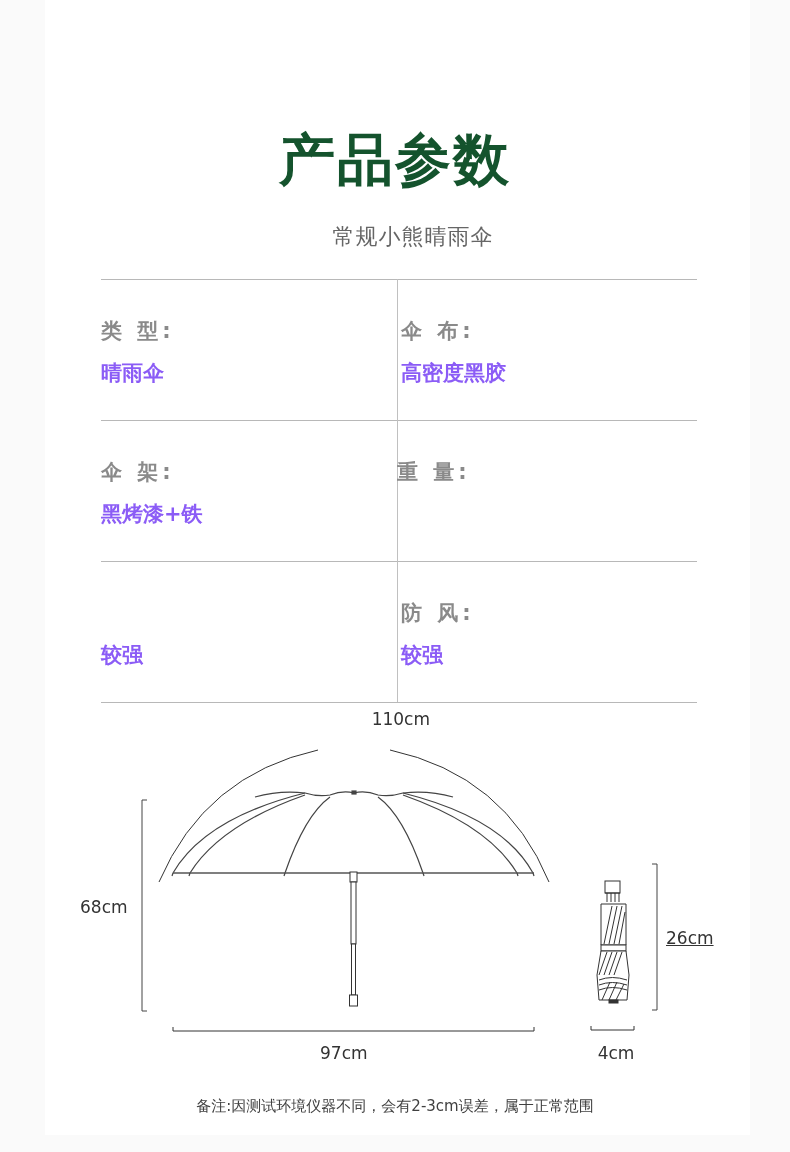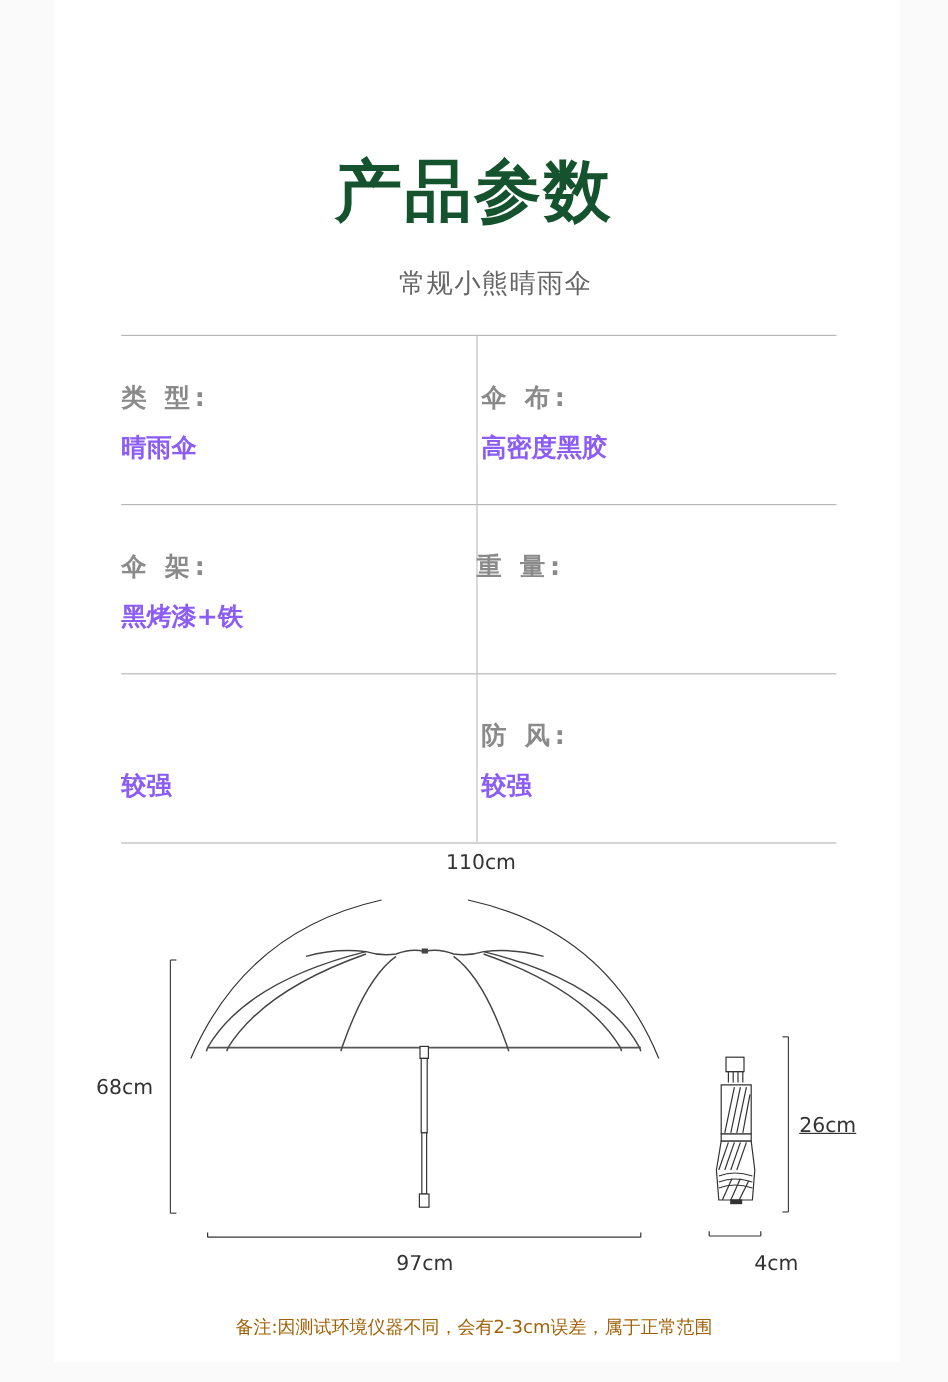--- a/index.html
+++ b/index.html
@@ -13,21 +13,21 @@
   .table { position:absolute; left:101px; top:279px; width:596px; height:423px; }
   .hline { position:absolute; left:0; width:596px; height:1px; background:#b8b8b8; }
   .vline { position:absolute; left:296px; top:0; width:1px; height:423px; background:#c0c0c0; }
   .cell { position:absolute; width:296px; height:141px; text-align:left; }
   .cell .label { position:absolute; left:0; width:100%; top:38px; font-size:21px; font-weight:bold;
                  color:#8a8a8a; line-height:28px; letter-spacing:4px; }
   .cell .value { position:absolute; left:0; width:100%; top:80px; font-size:21px; color:#8b5cf6;
                  line-height:28px;font-weight:bold; }
   .dim { position:absolute; font-size:17px; color:#333333; line-height:22px; }
   .note { position:absolute; left:0; width:790px; top:1095px; text-align:center;
-          font-size:15px; color:#a16207; line-height:22px; }
+          font-size:15px; color:#404040; line-height:22px; }
   svg.diagram { position:absolute; left:0; top:0; }
 </style>
 </head>
 <body>
 
 <div class="card"></div>
 
 <div class="title">产品参数</div>
 <div class="subtitle">常规小熊晴雨伞</div>
 
@@ -147,17 +147,17 @@
 
   <g fill="none" stroke="#333" stroke-width="1">
     <line x1="591" y1="1030" x2="634" y2="1030"></line>
     <line x1="591" y1="1026" x2="591" y2="1030"></line>
     <line x1="634" y1="1026" x2="634" y2="1030"></line>
   </g>
 </svg>
 
 <div class="dim" style="left:318px;top:708px;width:72px;text-align:right;background:#fff;margin-left:40px;">110cm</div>
 <div class="dim" style="left:80px;top:896px;">68cm</div>
-<div class="dim" style="left:320px;top:1042px;width:68px;text-align:center;">97cm</div>
+<div class="dim" style="left:320px;top:1042px;width:68px;text-align:left;">97cm</div>
 <div class="dim" style="left:666px;top:927px;text-decoration:underline;">26cm</div>
-<div class="dim" style="left:624px;top:1042px;width:46px;text-align:center;">4cm</div>
+<div class="dim" style="left:593px;top:1042px;width:46px;text-align:center;">4cm</div>
 
 <div class="note">备注:因测试环境仪器不同，会有2-3cm误差，属于正常范围</div>
 
 </body></html>

